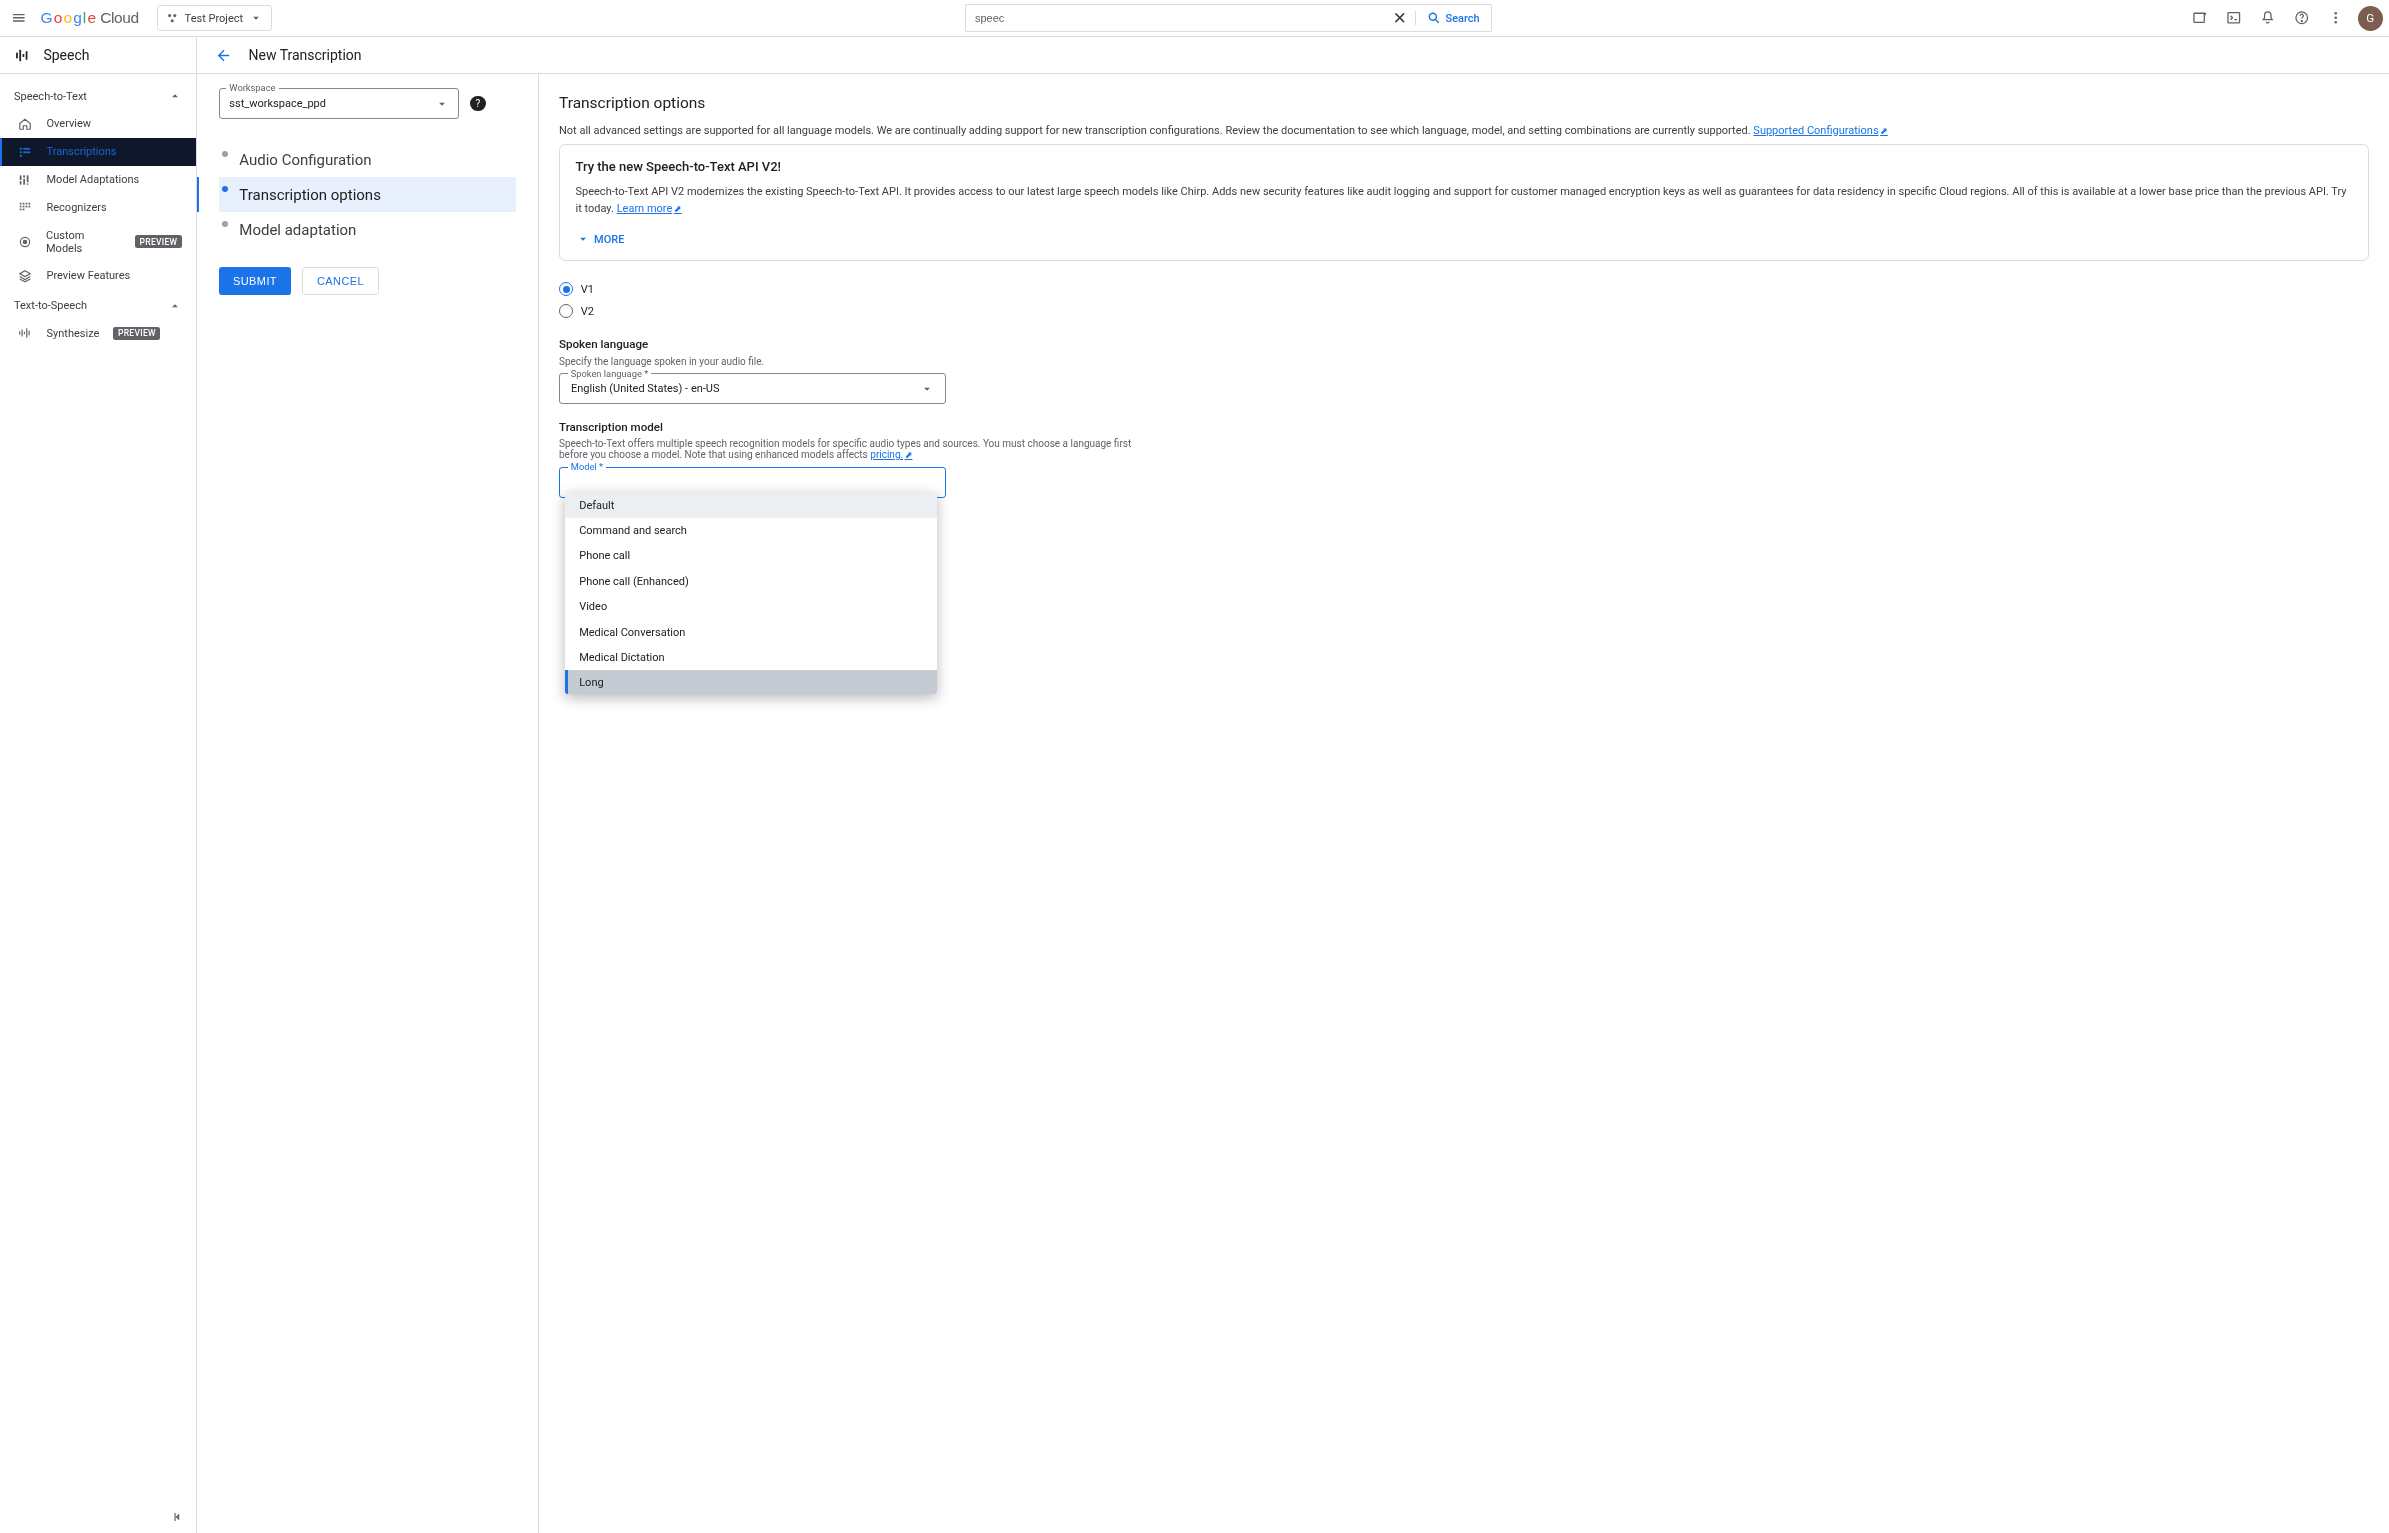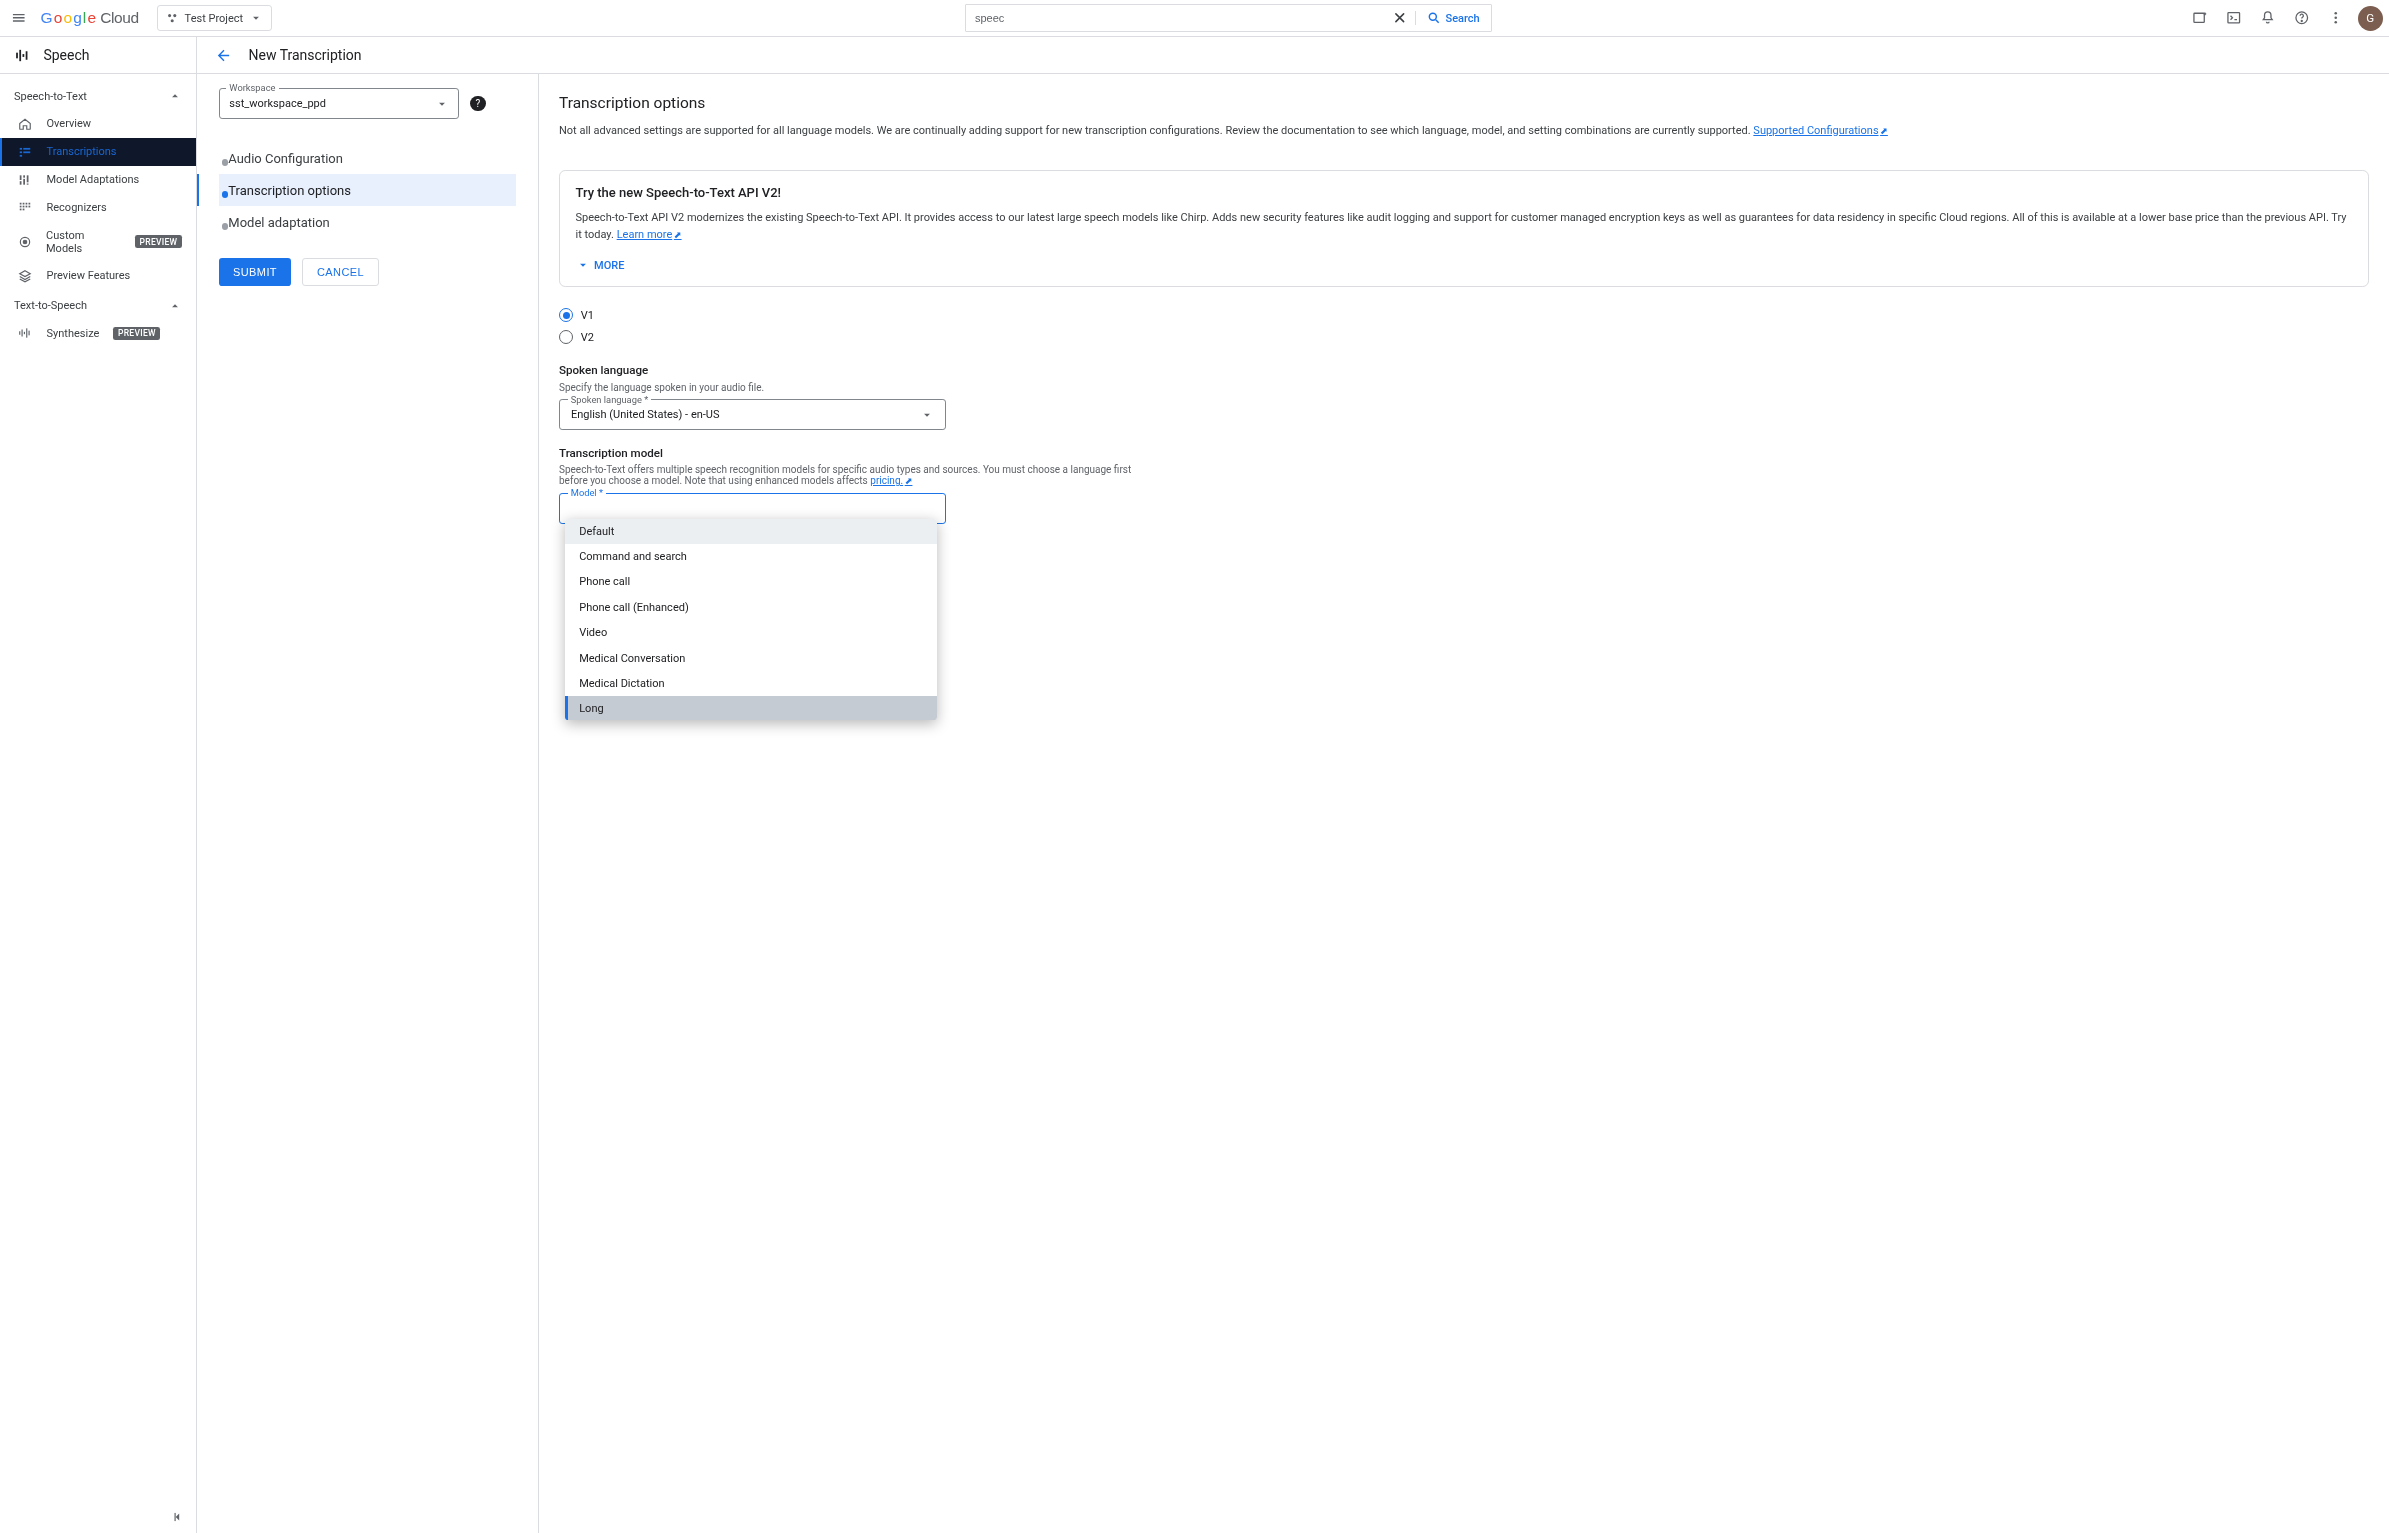--- a/index.html
+++ b/index.html
@@ -44,34 +44,34 @@
 
 
 .stepper-col { width:342px; border-right:0.8px solid #dadce0; padding:14px 22px;}
 .workspace-field { position:relative; border:0.8px solid #80868b; border-radius:3.1px; height:31px; display:flex; align-items:center; padding:0 9.3px; width:240px; cursor:pointer;}
 .workspace-label { position:absolute; top:-7px; left:6.2px; background:#fff; padding:0 3.1px; font-size:9.3px; color:#5f6368;}
 .workspace-value { flex:1; font-size:11px;}
 .workspace-help { margin-left:11px; width:15.5px; height:15.5px; border-radius:50%; background:#202124; color:#fff; display:flex; align-items:center; justify-content:center; font-size:10px; cursor:pointer;}
 .workspace-row { display:flex; align-items:center;}
 
 .steps { margin-top:23px;}
-.step { display:flex; align-items:flex-end; padding:8.5px 3.1px; font-size:13px; color:#3c4043; cursor:pointer; position:relative;}
+.step { display:flex; align-items:flex-start; gap:11px; padding:8.5px 3.1px; font-size:15px; color:#3c4043; cursor:pointer; position:relative;}
 .step .dot { width:6.2px; height:6.2px; border-radius:50%; background:#9aa0a6;}
 .step.active { background:#e8f0fe; color:#202124;}
 .step.active::before { content:''; position:absolute; left:-22px; top:0; bottom:0; width:2.3px; background:#1a73e8;}
 .step.active .dot { background:#1a73e8;}
 
 .step-actions { display:flex; gap:11px; margin-top:20px;}
 .btn-primary { background:#1a73e8; color:#fff; border:none; border-radius:3.1px; padding:7px 14px; font-size:11px; font-weight:500; letter-spacing:0.4px; cursor:pointer;}
 .btn-secondary { background:#fff; color:#1a73e8; border:0.8px solid #dadce0; border-radius:3.1px; padding:7px 14px; font-size:11px; font-weight:500; letter-spacing:0.4px; cursor:pointer;}
 
 
 .content-col { flex:1; padding:20px 20px 0 20px; overflow:visible; position:relative;}
 .content-col h2 { font-size:15.5px; font-weight:400; margin-bottom:11px;}
-.desc { font-size:11px; color:#3c4043; line-height:1.5; margin-bottom:30px;}
+.desc { font-size:11px; color:#3c4043; line-height:1.5; margin-bottom:4px;}
 .link { color:#1a73e8; text-decoration:underline; cursor:pointer;}
 .ext-icon { font-size:9.3px; margin-left:1.5px;}
 
 .promo-card { border:0.8px solid #dadce0; border-radius:6.2px; padding:14px 15.5px; margin-bottom:17px;}
 .promo-card h3 { font-size:13px; font-weight:500; margin-bottom:9.3px;}
 .promo-card p { font-size:11px; color:#3c4043; line-height:1.55;}
 .more-toggle { display:flex; align-items:center; gap:4.6px; color:#1a73e8; font-weight:500; font-size:11px; margin-top:15.5px; cursor:pointer;}
 
 .section-title { font-size:12.4px; font-weight:500; margin-bottom:9.3px; margin-top:4.6px;}
 .radio-row { display:flex; align-items:center; gap:7.7px; padding:3.9px 0; cursor:pointer;}

